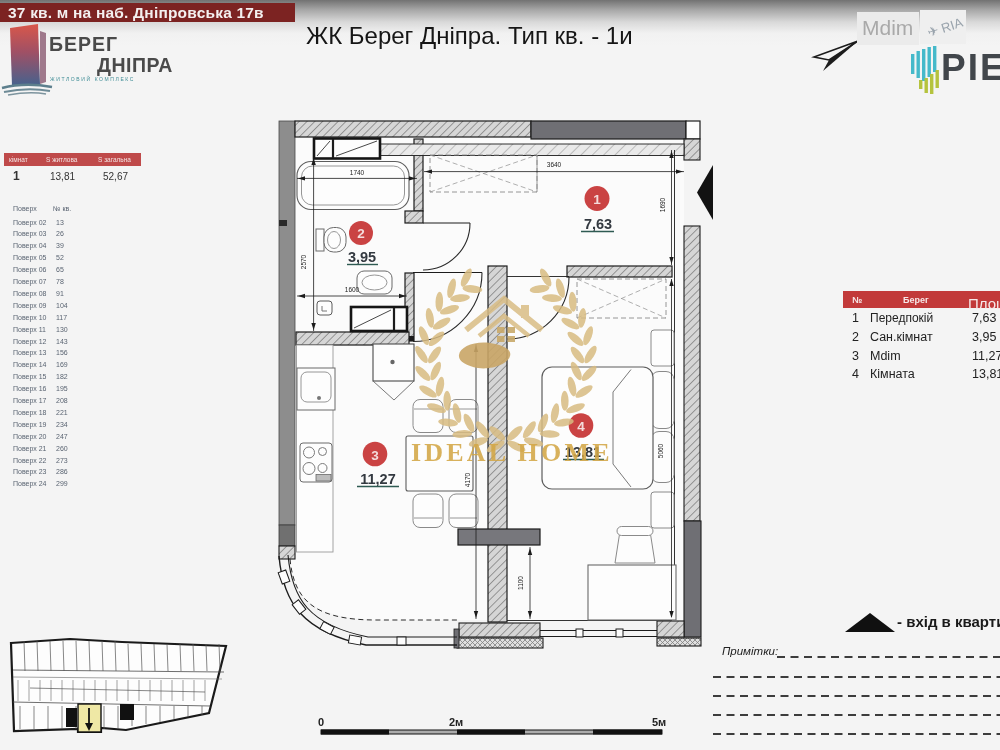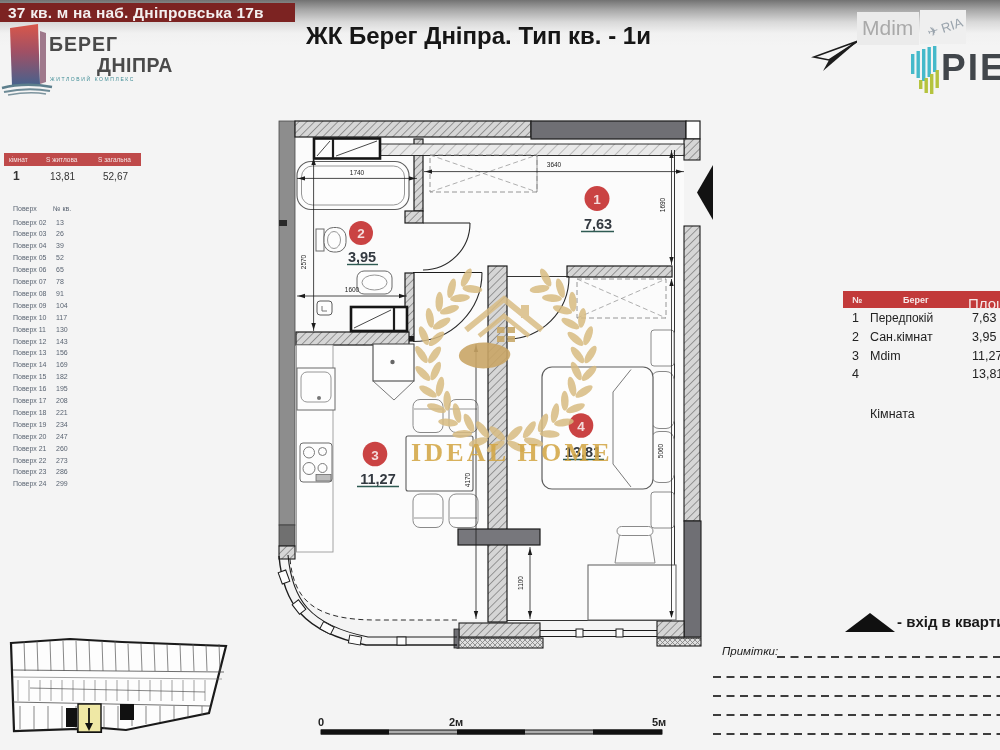--- a/index.html
+++ b/index.html
@@ -9,21 +9,21 @@
 </style>
 </head>
 <body>
 
 <div class="abs" style="left:0;top:0;width:1000px;height:46px;background:linear-gradient(to bottom,#727272 0%,#a8a8a8 22%,#d9d9d9 48%,#f1f1f1 72%,#f4f4f4 100%);"></div>
 
 <div class="abs" style="left:0;top:3px;width:295px;height:19px;background:#7c2322;"></div>
 
 <div class="abs" style="left:8px;top:4px;width:287px;font-size:15.5px;font-weight:bold;color:#f4f0f0;letter-spacing:.2px;">37 кв. м на наб. Дніпровська 17в</div>
 
-<div class="abs" style="left:306px;top:22px;font-size:24px;font-weight:bold;color:#161616;">ЖК Берег Дніпра. Тип кв. - 1и</div>
+<div class="abs" style="left:306px;top:22px;font-size:24px;font-weight:normal;color:#161616;">ЖК Берег Дніпра. Тип кв. - 1и</div>
 
 <svg class="abs" style="left:0;top:18px;" width="140" height="80" viewBox="0 0 140 80">
   <defs>
     <linearGradient id="bldg" x1="0" y1="0" x2="0" y2="1">
       <stop offset="0" stop-color="#d9574a"></stop>
       <stop offset="0.45" stop-color="#a05065"></stop>
       <stop offset="1" stop-color="#45628e"></stop>
     </linearGradient>
   </defs>
   <polygon points="10,10 38,6 40,66 12,68" fill="url(#bldg)"></polygon>
@@ -131,21 +131,21 @@
 <div class="abs" style="left:852px;top:311px;font-size:12.5px;color:#222;">1</div>
 <div class="abs" style="left:870px;top:311px;font-size:12px;color:#222;">Передпокій</div>
 <div class="abs" style="left:972px;top:311px;font-size:12.5px;color:#222;white-space:nowrap;">7,63</div>
 <div class="abs" style="left:852px;top:330px;font-size:12.5px;color:#222;">2</div>
 <div class="abs" style="left:870px;top:330px;font-size:12.5px;color:#222;">Сан.кімнат</div>
 <div class="abs" style="left:972px;top:330px;font-size:12.5px;color:#222;white-space:nowrap;">3,95</div>
 <div class="abs" style="left:852px;top:349px;font-size:12.5px;color:#222;">3</div>
 <div class="abs" style="left:870px;top:349px;font-size:12.5px;color:#222;">Мdim</div>
 <div class="abs" style="left:972px;top:349px;font-size:12.5px;color:#222;white-space:nowrap;">11,27</div>
 <div class="abs" style="left:852px;top:367px;font-size:12.5px;color:#222;">4</div>
-<div class="abs" style="left:870px;top:367px;font-size:12.5px;color:#222;margin-top:40px;">Кімната</div>
+<div class="abs" style="left:870px;top:367px;font-size:12.5px;color:#222;">Кімната</div>
 <div class="abs" style="left:972px;top:367px;font-size:12.5px;color:#222;white-space:nowrap;">13,81</div>
 
 <svg class="abs" style="left:840px;top:608px;" width="60" height="28" viewBox="0 0 60 28">
   <polygon points="5,24 55,24 30,5" fill="#101010"></polygon>
 </svg>
 
 <div class="abs" style="left:897px;top:613px;font-size:15px;font-weight:bold;color:#1a1a1a;white-space:nowrap;">- вхід в квартиру</div>
 
 <div class="abs" style="left:722px;top:645px;font-size:11.5px;color:#222;font-style:italic;">Примітки:</div>
 

